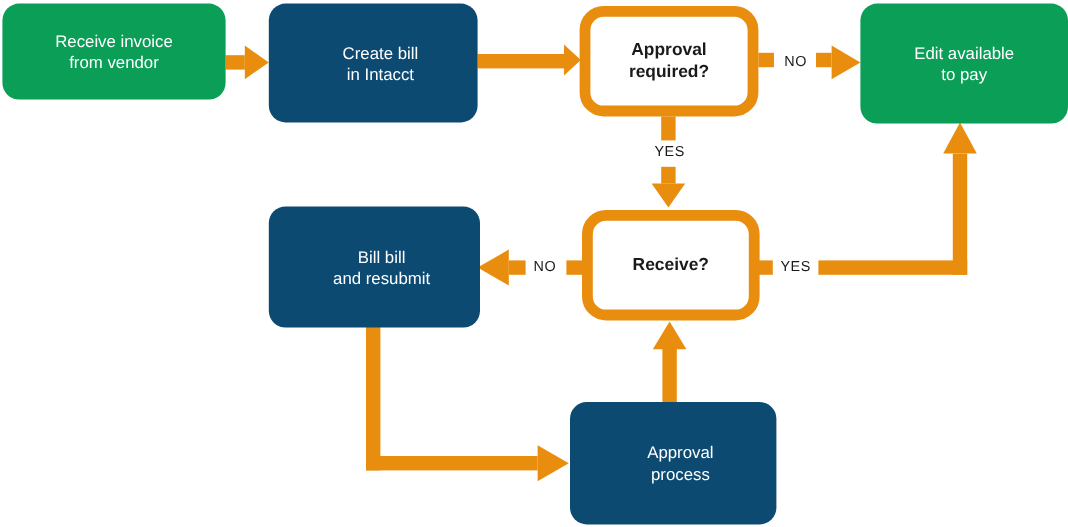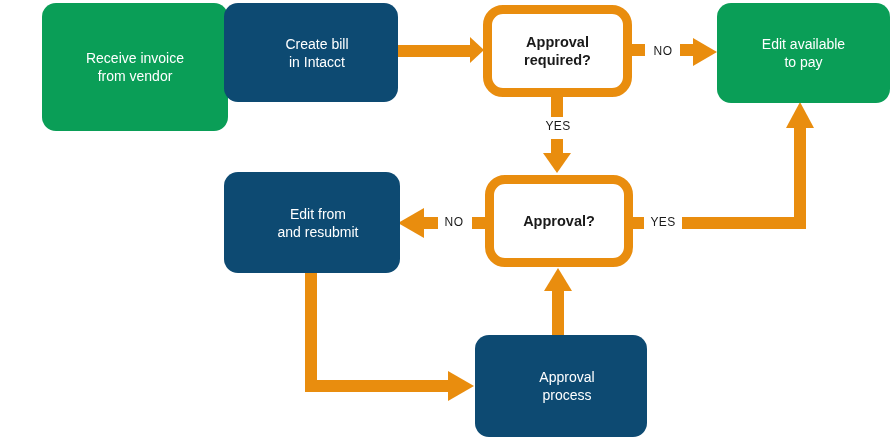--- a/index.html
+++ b/index.html
@@ -80,47 +80,47 @@
   <div class="bar" style="left:794px;top:128px;width:12px;height:101px;"></div>
   <div class="head" style="left:786px;top:102px;border-left:14px solid transparent;border-right:14px solid transparent;border-bottom:26px solid var(--orange);"></div>
 
   <div class="bar" style="left:305px;top:272px;width:12px;height:120px;"></div>
   <div class="bar" style="left:305px;top:380px;width:143px;height:12px;"></div>
   <div class="head" style="left:448px;top:371px;border-top:15px solid transparent;border-bottom:15px solid transparent;border-left:26px solid var(--orange);"></div>
 
   <div class="bar" style="left:552px;top:290px;width:12px;height:45px;"></div>
   <div class="head" style="left:544px;top:268px;border-left:14px solid transparent;border-right:14px solid transparent;border-bottom:23px solid var(--orange);"></div>
 
-  <div class="node green" style="left:2px;top:3px;width:186px;height:128px;margin-left:40px;">
+  <div class="node green" style="left:2px;top:3px;width:186px;height:80px;">
     <span>Receive invoice
 from vendor</span>
   </div>
 
   <div class="node blue" style="left:224px;top:3px;width:174px;height:99px;">
     <span>Create bill
 in Intacct</span>
   </div>
 
   <div class="node decision" style="left:483px;top:5px;width:149px;height:92px;">
     <span>Approval
 required?</span>
   </div>
 
   <div class="node green" style="left:717px;top:3px;width:173px;height:100px;">
     <span>Edit available
 to pay</span>
   </div>
 
   <div class="node blue" style="left:224px;top:172px;width:176px;height:101px;">
-    <span>Edit from
+    <span>Bill bill
 and resubmit</span>
   </div>
 
   <div class="node decision" style="left:485px;top:175px;width:148px;height:92px;">
-    <span>Approval?</span>
+    <span>Receive?</span>
   </div>
 
   <div class="node blue" style="left:475px;top:335px;width:172px;height:102px;">
     <span>Approval
 process</span>
   </div>
 
 </div>
 
 </body></html>

